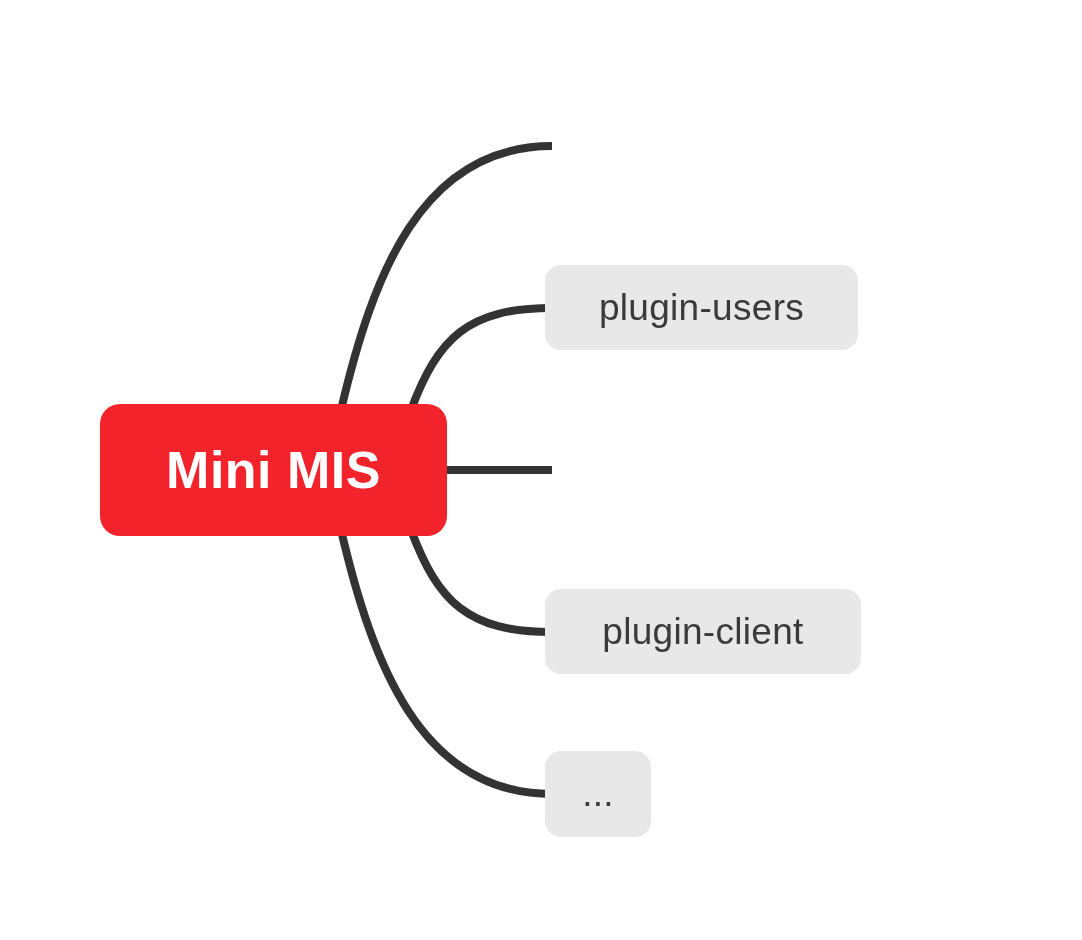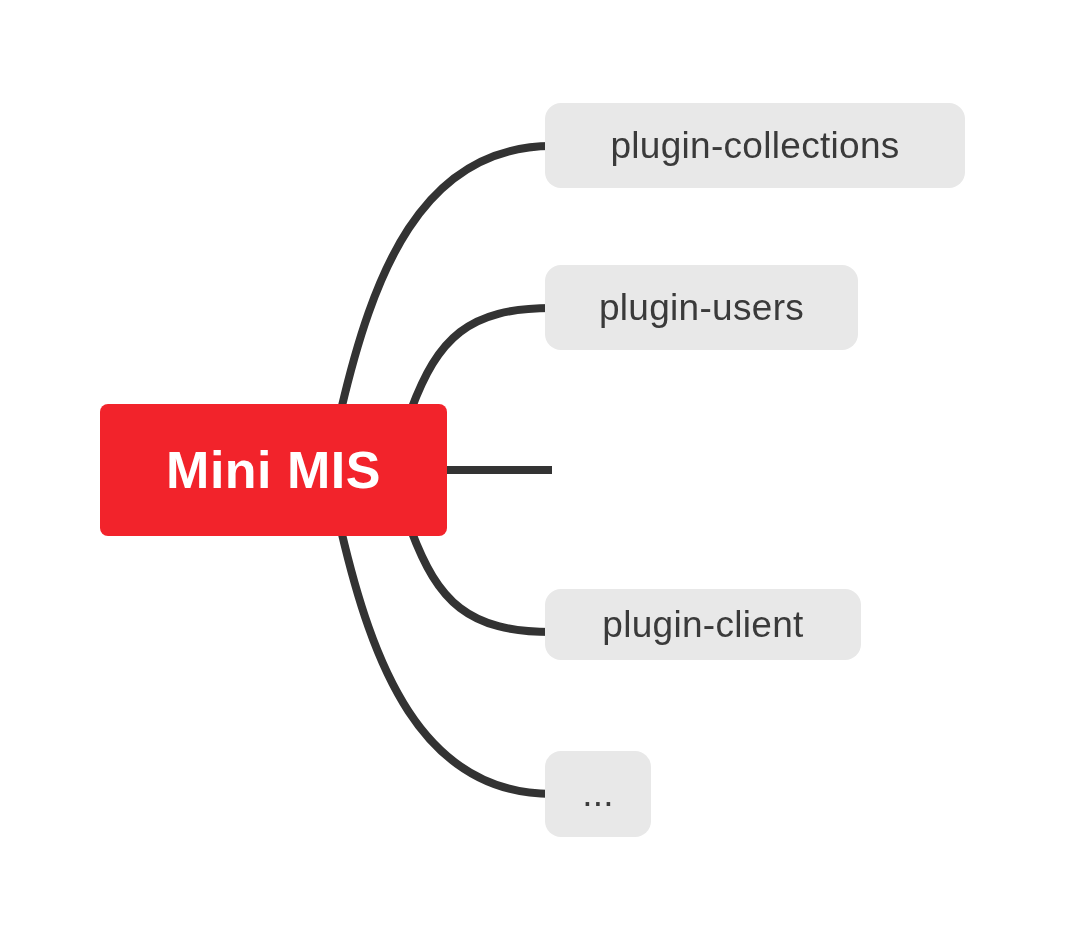--- a/index.html
+++ b/index.html
@@ -33,58 +33,55 @@
     stroke-linecap:butt;
   }
   .node{
     position:absolute;
     display:flex;align-items:center;justify-content:center;
     cursor:default;
   }
   .root-node{
     left:100px;top:404px;width:347px;height:132px;
     background:var(--red);
-    border-radius:8px;
+    border-radius:20px;
     color:var(--root-text);
     font-size:52px;font-weight:bold;
     letter-spacing:0.5px;
   }
   .branch-node{
     background:var(--gray);
     border-radius:16px;
     color:var(--branch-text);
     font-size:37px;font-weight:500;
     letter-spacing:0.3px;
   }
   .branch-1{left:545px;top:103px;width:420px;height:85px;}
   .branch-2{left:545px;top:265px;width:313px;height:85px;}
   .branch-3{left:545px;top:427px;width:437px;height:85px;}
-  .branch-4{left:545px;top:589px;width:316px;height:71px;}
+  .branch-4{left:545px;top:589px;width:316px;height:85px;}
   .branch-5{left:545px;top:751px;width:106px;height:86px;}
 </style>
 </head>
 <body>
 
 <div class="canvas">
 
   <svg class="connectors" viewBox="0 0 1082 940" xmlns="http://www.w3.org/2000/svg">
     <path d="M 341 410 C 372 278, 420 146, 552 146"></path>
     <path d="M 411 410 C 438 338, 468 308, 552 308"></path>
     <path d="M 445 470 L 552 470"></path>
     <path d="M 411 530 C 438 602, 468 632, 552 632"></path>
     <path d="M 341 530 C 372 662, 420 794, 552 794"></path>
   </svg>
 
   <div class="node root-node">
     <span>Mini MIS</span>
   </div>
 
-  <div class="node branch-node branch-1">
-    <span>plugin-collections</span>
-  </div>
 
   <div class="node branch-node branch-2">
     <span>plugin-users</span>
   </div>
 
 
   <div class="node branch-node branch-4">
     <span>plugin-client</span>
   </div>
 

